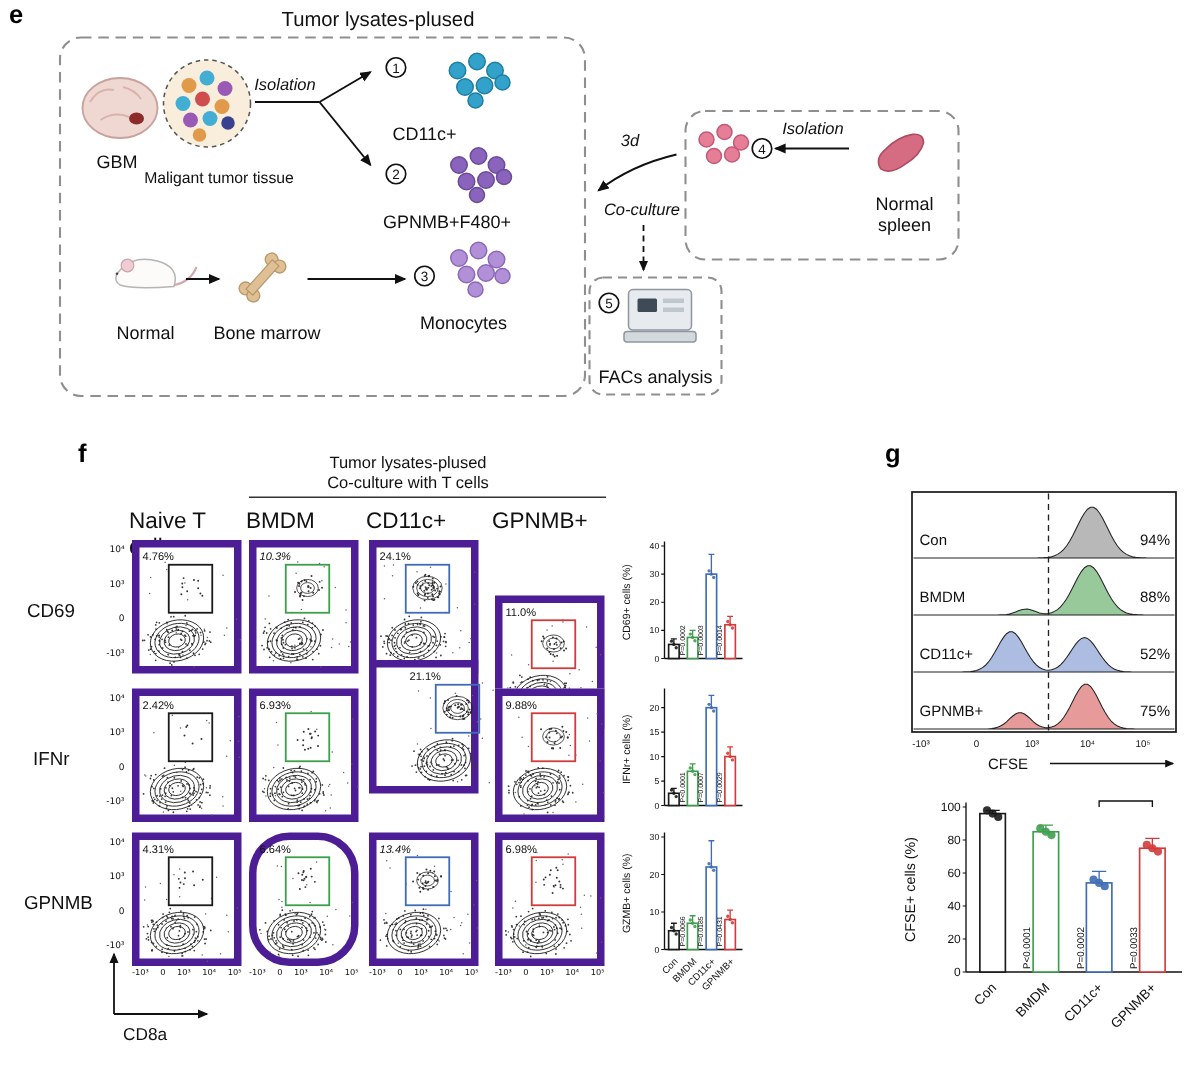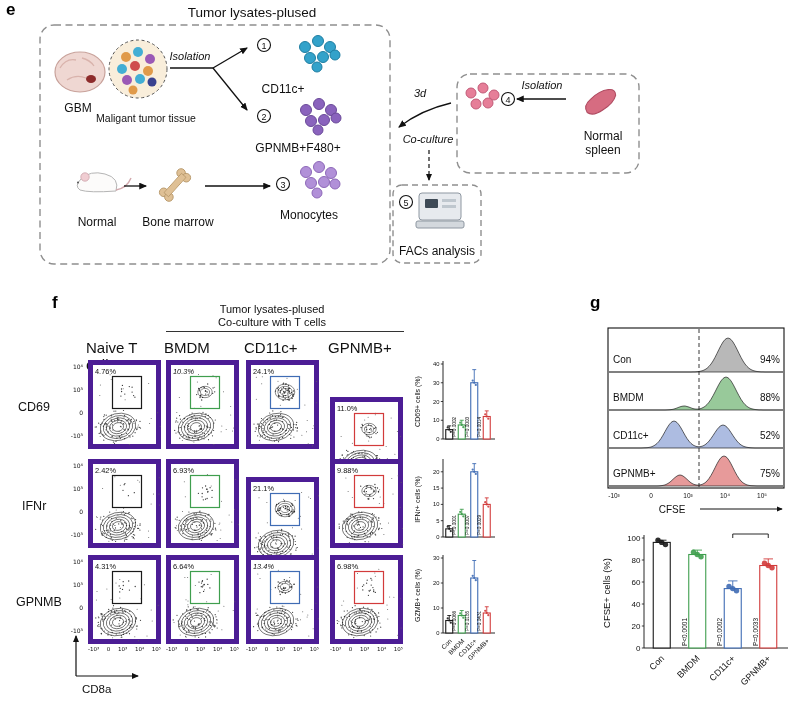--- a/index.html
+++ b/index.html
@@ -1094,21 +1094,21 @@
             <circle cx="34.6" cy="22.0" r="0.65" fill="#333"></circle>
             <circle cx="31.1" cy="32.8" r="0.65" fill="#333"></circle>
             <circle cx="41.1" cy="26.4" r="0.65" fill="#333"></circle>
             <circle cx="34.5" cy="35.2" r="0.65" fill="#333"></circle>
             <circle cx="31.2" cy="29.5" r="0.65" fill="#333"></circle>
           </g>
           <rect x="19.5" y="11.5" width="29" height="32" fill="none" stroke="#3f9e4e" stroke-width="1.2"></rect>
           <text x="2" y="8.5" font-size="7.4" fill="#111">6.93%</text>
         </svg>
       </div>
-      <div class="flow-cell" style="left: 246px; top: 477px;">
+      <div class="flow-cell" style="left: 246px; top: 440px; padding-left: 20px;">
         <svg width="71" height="87" viewBox="0 0 71 87">
           <g>
             <circle cx="10.0" cy="70.0" r="0.6" fill="#3a3a3a"></circle>
             <circle cx="20.2" cy="72.5" r="0.6" fill="#3a3a3a"></circle>
             <circle cx="46.3" cy="65.5" r="0.6" fill="#3a3a3a"></circle>
             <circle cx="13.5" cy="63.2" r="0.6" fill="#3a3a3a"></circle>
             <circle cx="13.2" cy="63.9" r="0.6" fill="#3a3a3a"></circle>
             <circle cx="9.2" cy="67.6" r="0.6" fill="#3a3a3a"></circle>
             <circle cx="31.0" cy="61.6" r="0.6" fill="#3a3a3a"></circle>
             <circle cx="38.0" cy="54.6" r="0.6" fill="#3a3a3a"></circle>
@@ -1539,21 +1539,21 @@
             <circle cx="30.3" cy="25.5" r="0.65" fill="#333"></circle>
             <circle cx="42.2" cy="26.5" r="0.65" fill="#333"></circle>
             <circle cx="27.3" cy="28.3" r="0.65" fill="#333"></circle>
             <circle cx="26.7" cy="31.9" r="0.65" fill="#333"></circle>
             <circle cx="36.4" cy="30.1" r="0.65" fill="#333"></circle>
           </g>
           <rect x="19.5" y="11.5" width="29" height="32" fill="none" stroke="#1a1a1a" stroke-width="1.2"></rect>
           <text x="2" y="8.5" font-size="7.4" fill="#111">4.31%</text>
         </svg>
       </div>
-      <div class="flow-cell" style="left: 166px; top: 555px;">
+      <div class="flow-cell" style="left: 166px; top: 555px; border-radius: 27px;">
         <svg width="71" height="87" viewBox="0 0 71 87">
           <g>
             <circle cx="13.5" cy="68.6" r="0.6" fill="#3a3a3a"></circle>
             <circle cx="41.4" cy="63.1" r="0.6" fill="#3a3a3a"></circle>
             <circle cx="15.8" cy="50.6" r="0.6" fill="#3a3a3a"></circle>
             <circle cx="19.6" cy="61.1" r="0.6" fill="#3a3a3a"></circle>
             <circle cx="17.9" cy="66.0" r="0.6" fill="#3a3a3a"></circle>
             <circle cx="11.8" cy="65.2" r="0.6" fill="#3a3a3a"></circle>
             <circle cx="33.9" cy="60.4" r="0.6" fill="#3a3a3a"></circle>
             <circle cx="44.2" cy="54.7" r="0.6" fill="#3a3a3a"></circle>

